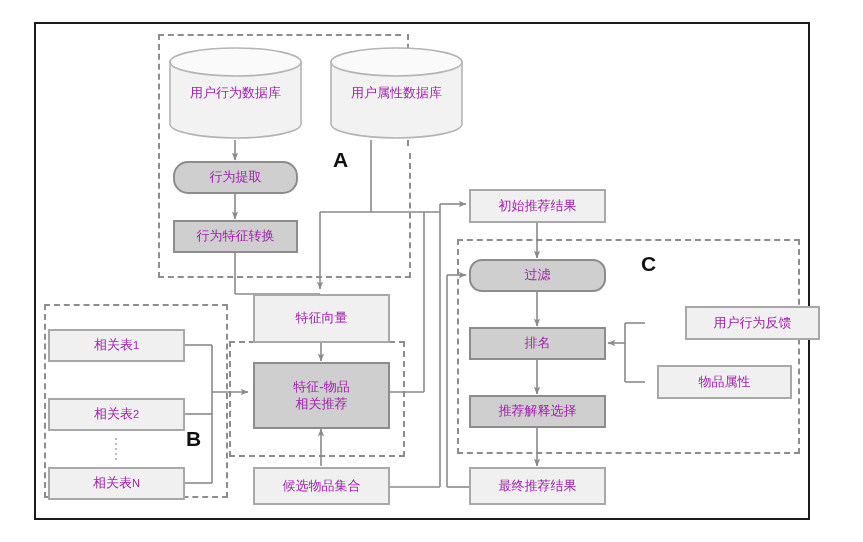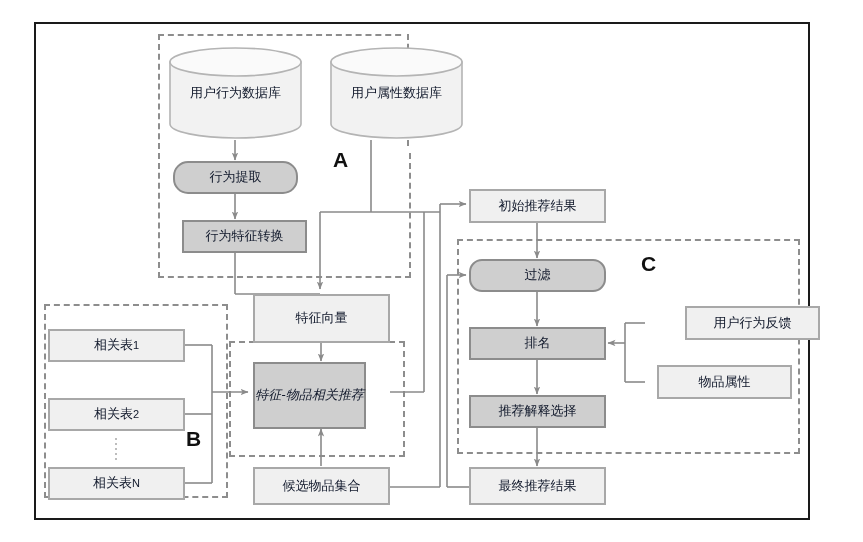--- a/index.html
+++ b/index.html
@@ -1,20 +1,20 @@
 <!DOCTYPE html>
 <html><head>
 <meta charset="utf-8">
 <style>
   html,body{margin:0;padding:0;background:#ffffff;}
   body{font-family:"Liberation Sans","DejaVu Sans",sans-serif;}
   #stage{position:relative;width:863px;height:542px;background:#ffffff;overflow:hidden;}
   #frame{position:absolute;left:34px;top:22px;width:776px;height:498px;border:2px solid #1a1a1a;box-sizing:border-box;background:#fff;}
   svg.layer{position:absolute;left:0;top:0;width:863px;height:542px;pointer-events:none;}
-  .node{position:absolute;box-sizing:border-box;display:flex;align-items:center;justify-content:center;text-align:center;line-height:1.25;color:#0f172a;}
+  .node{position:absolute;box-sizing:border-box;display:flex;align-items:center;justify-content:center;text-align:center;line-height:1.25;color:#a21caf;}
   .box{border:2px solid #a8a8a8;background:#f0f0f0;font-size:13px;}
   .box.dark{background:#cfcfcf;border-color:#8c8c8c;}
   .cyl{background:transparent;border:none;font-size:13px;}
   .cyl .cyl-txt{position:relative;z-index:2;}
   .cyl svg{position:absolute;left:0;top:0;z-index:1;}
   .reg{position:absolute;box-sizing:border-box;border:2px dashed #8d8d8d;background:transparent;}
   .reglabel{position:absolute;font-weight:bold;font-size:21px;color:#101010;font-family:"Liberation Sans","DejaVu Sans",sans-serif;}
   .sub{font-size:11px;vertical-align:baseline;}
 </style>
 </head>
@@ -110,21 +110,21 @@
       <path d="M2,16 L2,78 A65.5,14 0 0 0 133,78 L133,16 Z" fill="#f2f2f2" stroke="#b4b4b4" stroke-width="1.6"></path>
       <ellipse cx="67.5" cy="16" rx="65.5" ry="14" fill="#fafafa" stroke="#b4b4b4" stroke-width="1.6"></ellipse>
     </svg>
     <span class="cyl-txt">用户属性数据库</span>
   </div>
 
   <div class="node box dark" style="left:173px;top:161px;width:125px;height:33px;border-radius:15px;">
     <span>行为提取</span>
   </div>
 
-  <div class="node box dark" style="left:182px;top:220px;width:125px;height:33px;justify-content:center;">
+  <div class="node box dark" style="left:173px;top:220px;width:125px;height:33px;justify-content:center;">
     <span>行为特征转换</span>
   </div>
 
   <div class="node box" style="left:253px;top:294px;width:137px;height:49px;">
     <span>特征向量</span>
   </div>
 
   <div class="node box" style="left:48px;top:329px;width:137px;height:33px;">
     <span>相关表</span>
       <span class="sub">1</span>
@@ -137,21 +137,21 @@
 
   <div class="node box" style="left:48px;top:467px;width:137px;height:33px;">
     <span>相关表</span>
       <span class="sub">N</span>
   </div>
 
   <svg class="layer">
     <line x1="116" y1="438" x2="116" y2="461" stroke="#bdbdbd" stroke-width="2" stroke-dasharray="2 3"></line>
   </svg>
 
-  <div class="node box dark" style="left:253px;top:362px;width:113px;height:67px;font-style:italic;">
+  <div class="node box dark" style="left:253px;top:362px;width:137px;height:67px;flex-direction:column;">
     <span>特征-物品</span>
     <span>相关推荐</span>
   </div>
 
   <div class="node box" style="left:253px;top:467px;width:137px;height:38px;">
     <span>候选物品集合</span>
   </div>
 
   <div class="node box" style="left:469px;top:189px;width:137px;height:34px;">
     <span>初始推荐结果</span>

